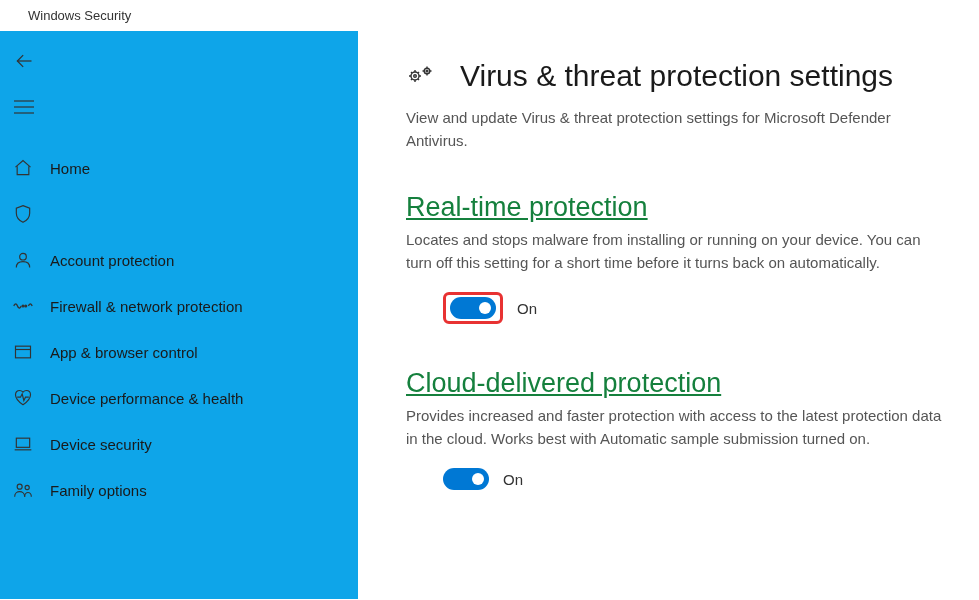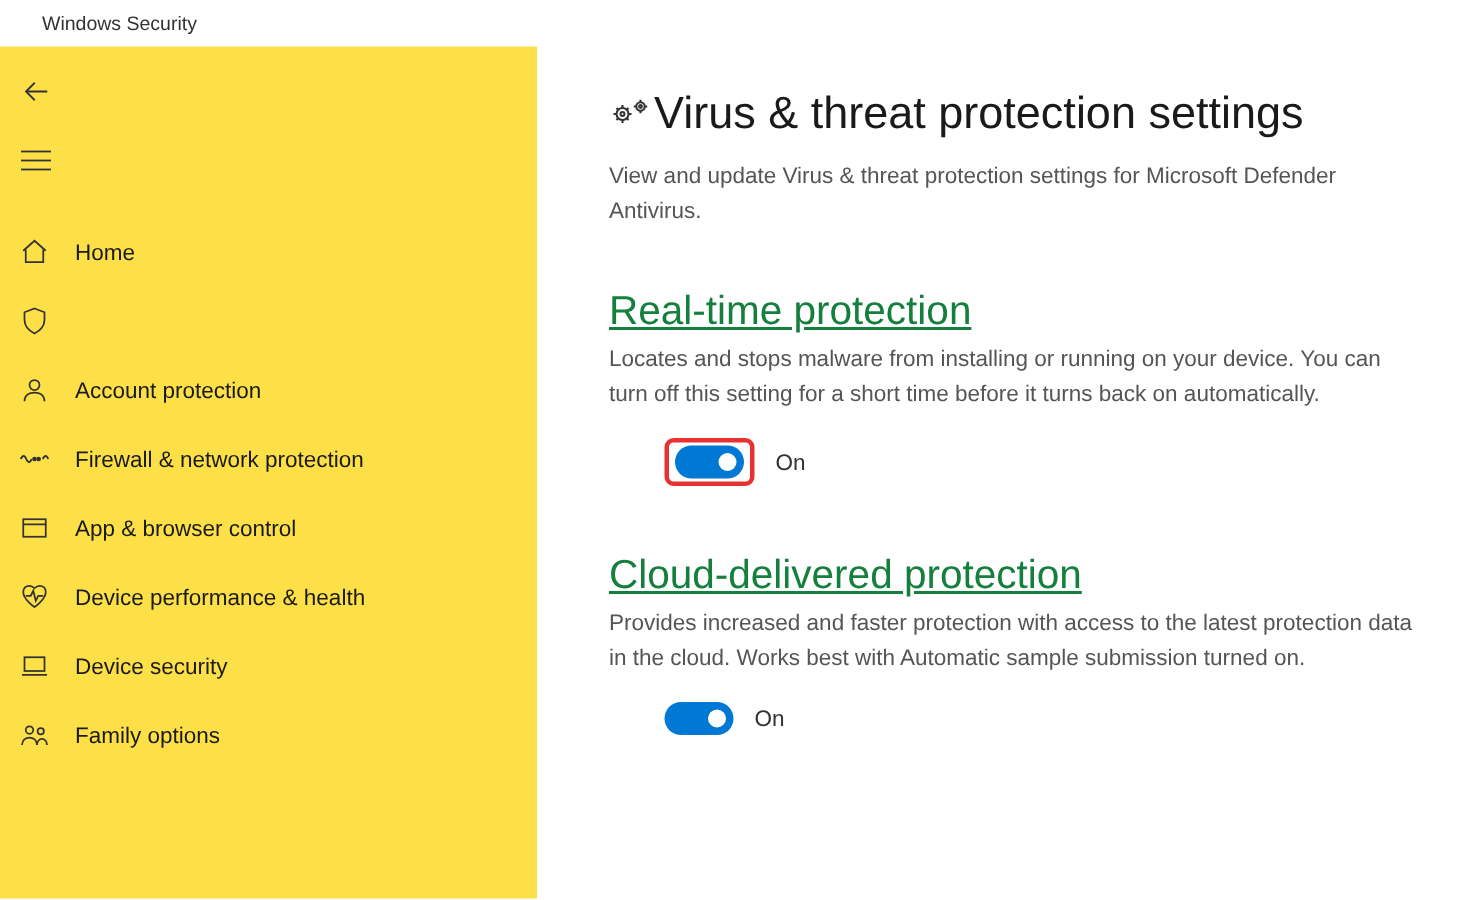--- a/index.html
+++ b/index.html
@@ -16,21 +16,21 @@
       padding: 8px 28px;
       font-size: 13px;
       color: #333;
     }
     .layout {
       display: flex;
       height: calc(100% - 32px);
     }
     .sidebar {
       width: 358px;
-      background: #fde047;
+      background: #0ea5e9;
       padding-top: 10px;
       display: flex;
       flex-direction: column;
     }
     .icon-btn {
       width: 46px;
       height: 40px;
       display: flex;
       align-items: center;
       justify-content: flex-start;
@@ -61,21 +61,21 @@
       color: #1a1a1a;
     }
     .main {
       flex: 1;
       padding: 28px 18px 0 48px;
       overflow-y: auto;
     }
     .page-header {
       display: flex;
       align-items: center;
-      gap: 2px;
+      gap: 26px;
       margin-bottom: 14px;
     }
     .page-title {
       font-size: 30px;
       font-weight: 500;
       color: #1a1a1a;
     }
     .page-desc {
       font-size: 15px;
       color: #555;

